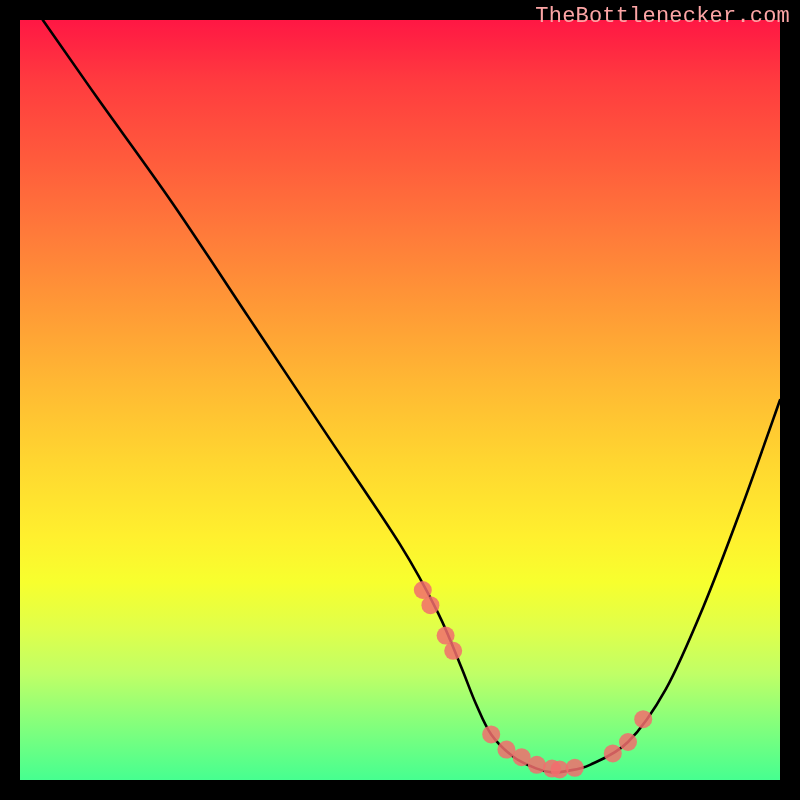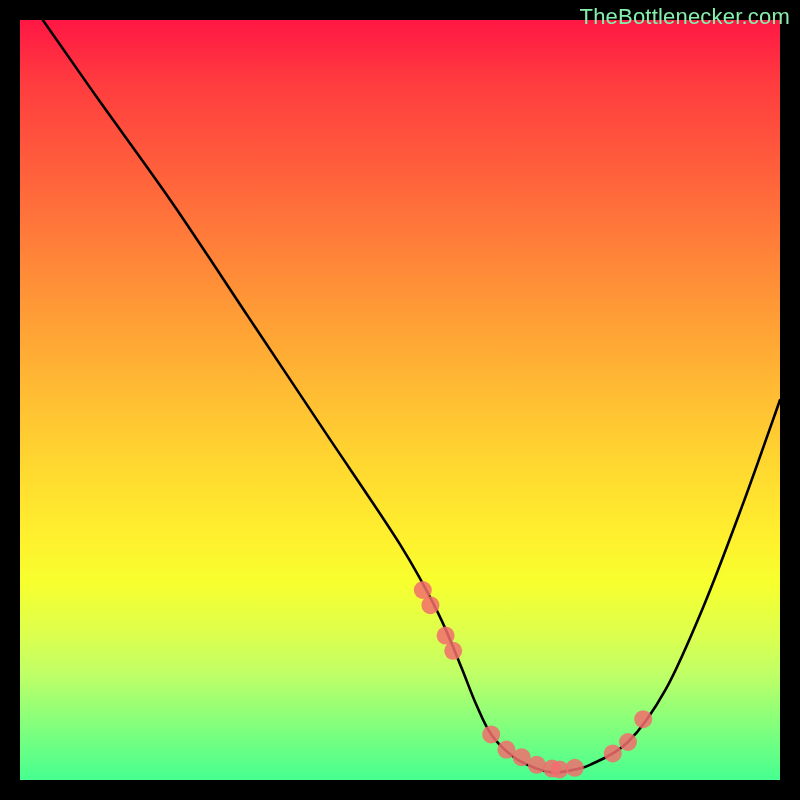--- a/index.html
+++ b/index.html
@@ -26,23 +26,23 @@
       #f7ff2e 74%,
       #e0ff4a 80%,
       #c0ff66 86%,
       #8aff7a 92%,
       #46ff90 100%);
   }
   .watermark {
     position: absolute;
     top: 4px;
     right: 10px;
-    font-family: Liberation Sans, sans-serif;
+    font-family: Liberation Mono, monospace;
     font-size: 22px;
-    color: #86efac;
+    color: #fca5a5;
     letter-spacing: 0.2px;
     user-select: none;
   }
   svg.curve {
     position: absolute;
     left: 0; top: 0;
     width: 760px; height: 760px;
   }
   .marker {
     fill: #f26d6d;

